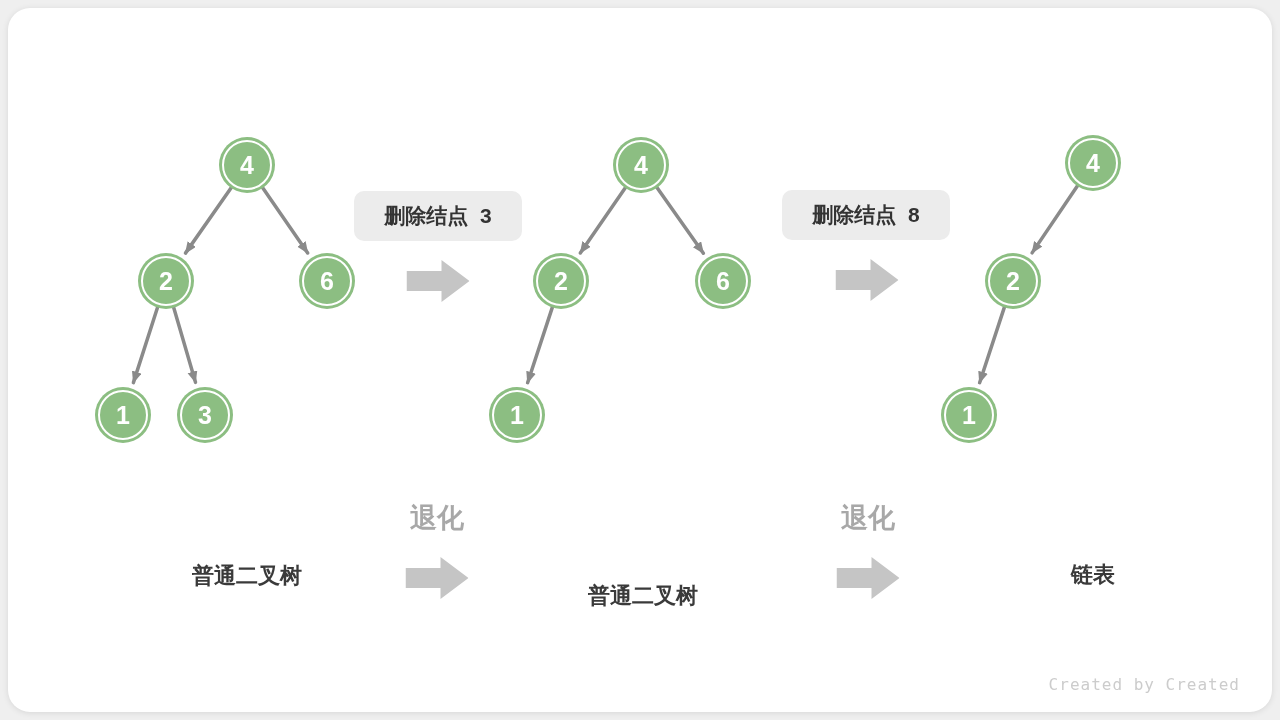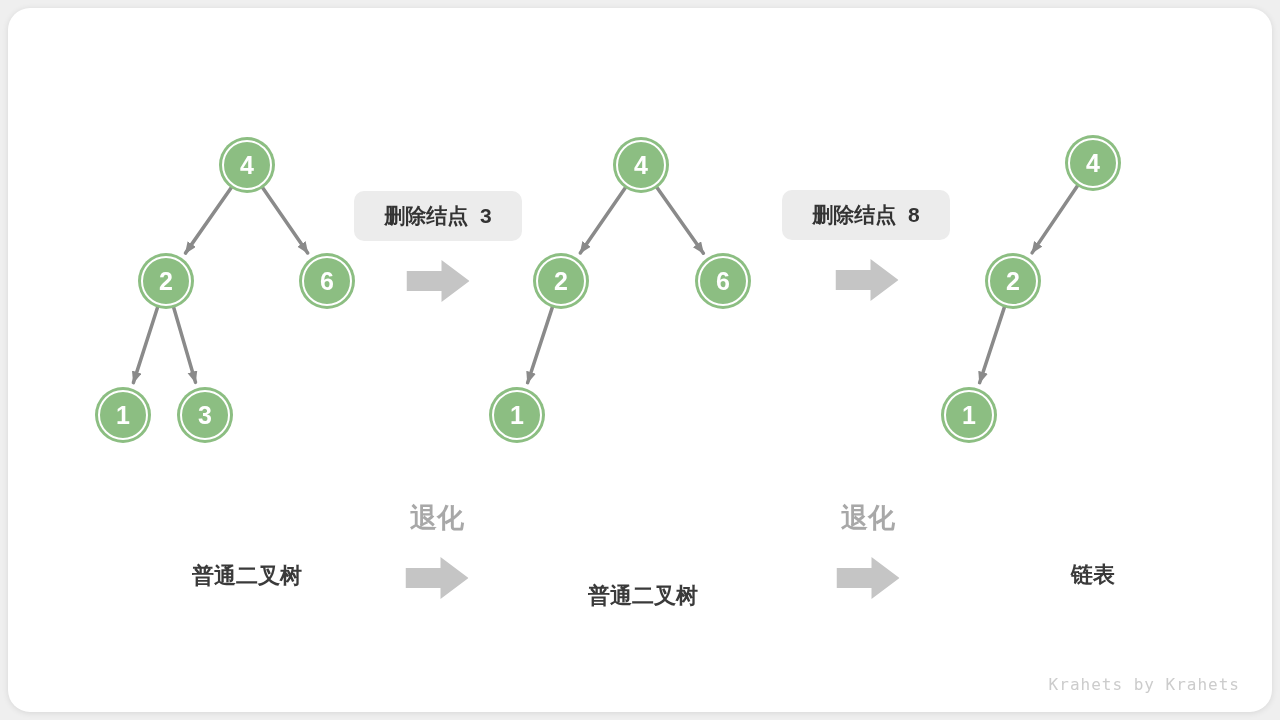--- a/index.html
+++ b/index.html
@@ -154,14 +154,14 @@
       <polygon points="0,11 35,11 35,0 63,21 35,42 35,31 0,31"></polygon>
     </svg>
   <svg class="block-arrow" id="d-arrow-1" width="63" height="42" viewBox="0 0 63 42" style="left: 868px; top: 578px;">
       <polygon points="0,11 35,11 35,0 63,21 35,42 35,31 0,31"></polygon>
     </svg>
 
   <div class="stage-label" id="stage-label-0" style="left: 247px; top: 576px;">普通二叉树</div>
   <div class="stage-label" id="stage-label-1" style="left: 643px; top: 596px;">普通二叉树</div>
   <div class="stage-label" id="stage-label-2" style="left: 1093px; top: 575px; text-align: right;">链表</div>
 
-  <div class="watermark">Krahets by Krahets</div>
+  <div class="watermark">Created by Created</div>
 </div>
 
 </body></html>

